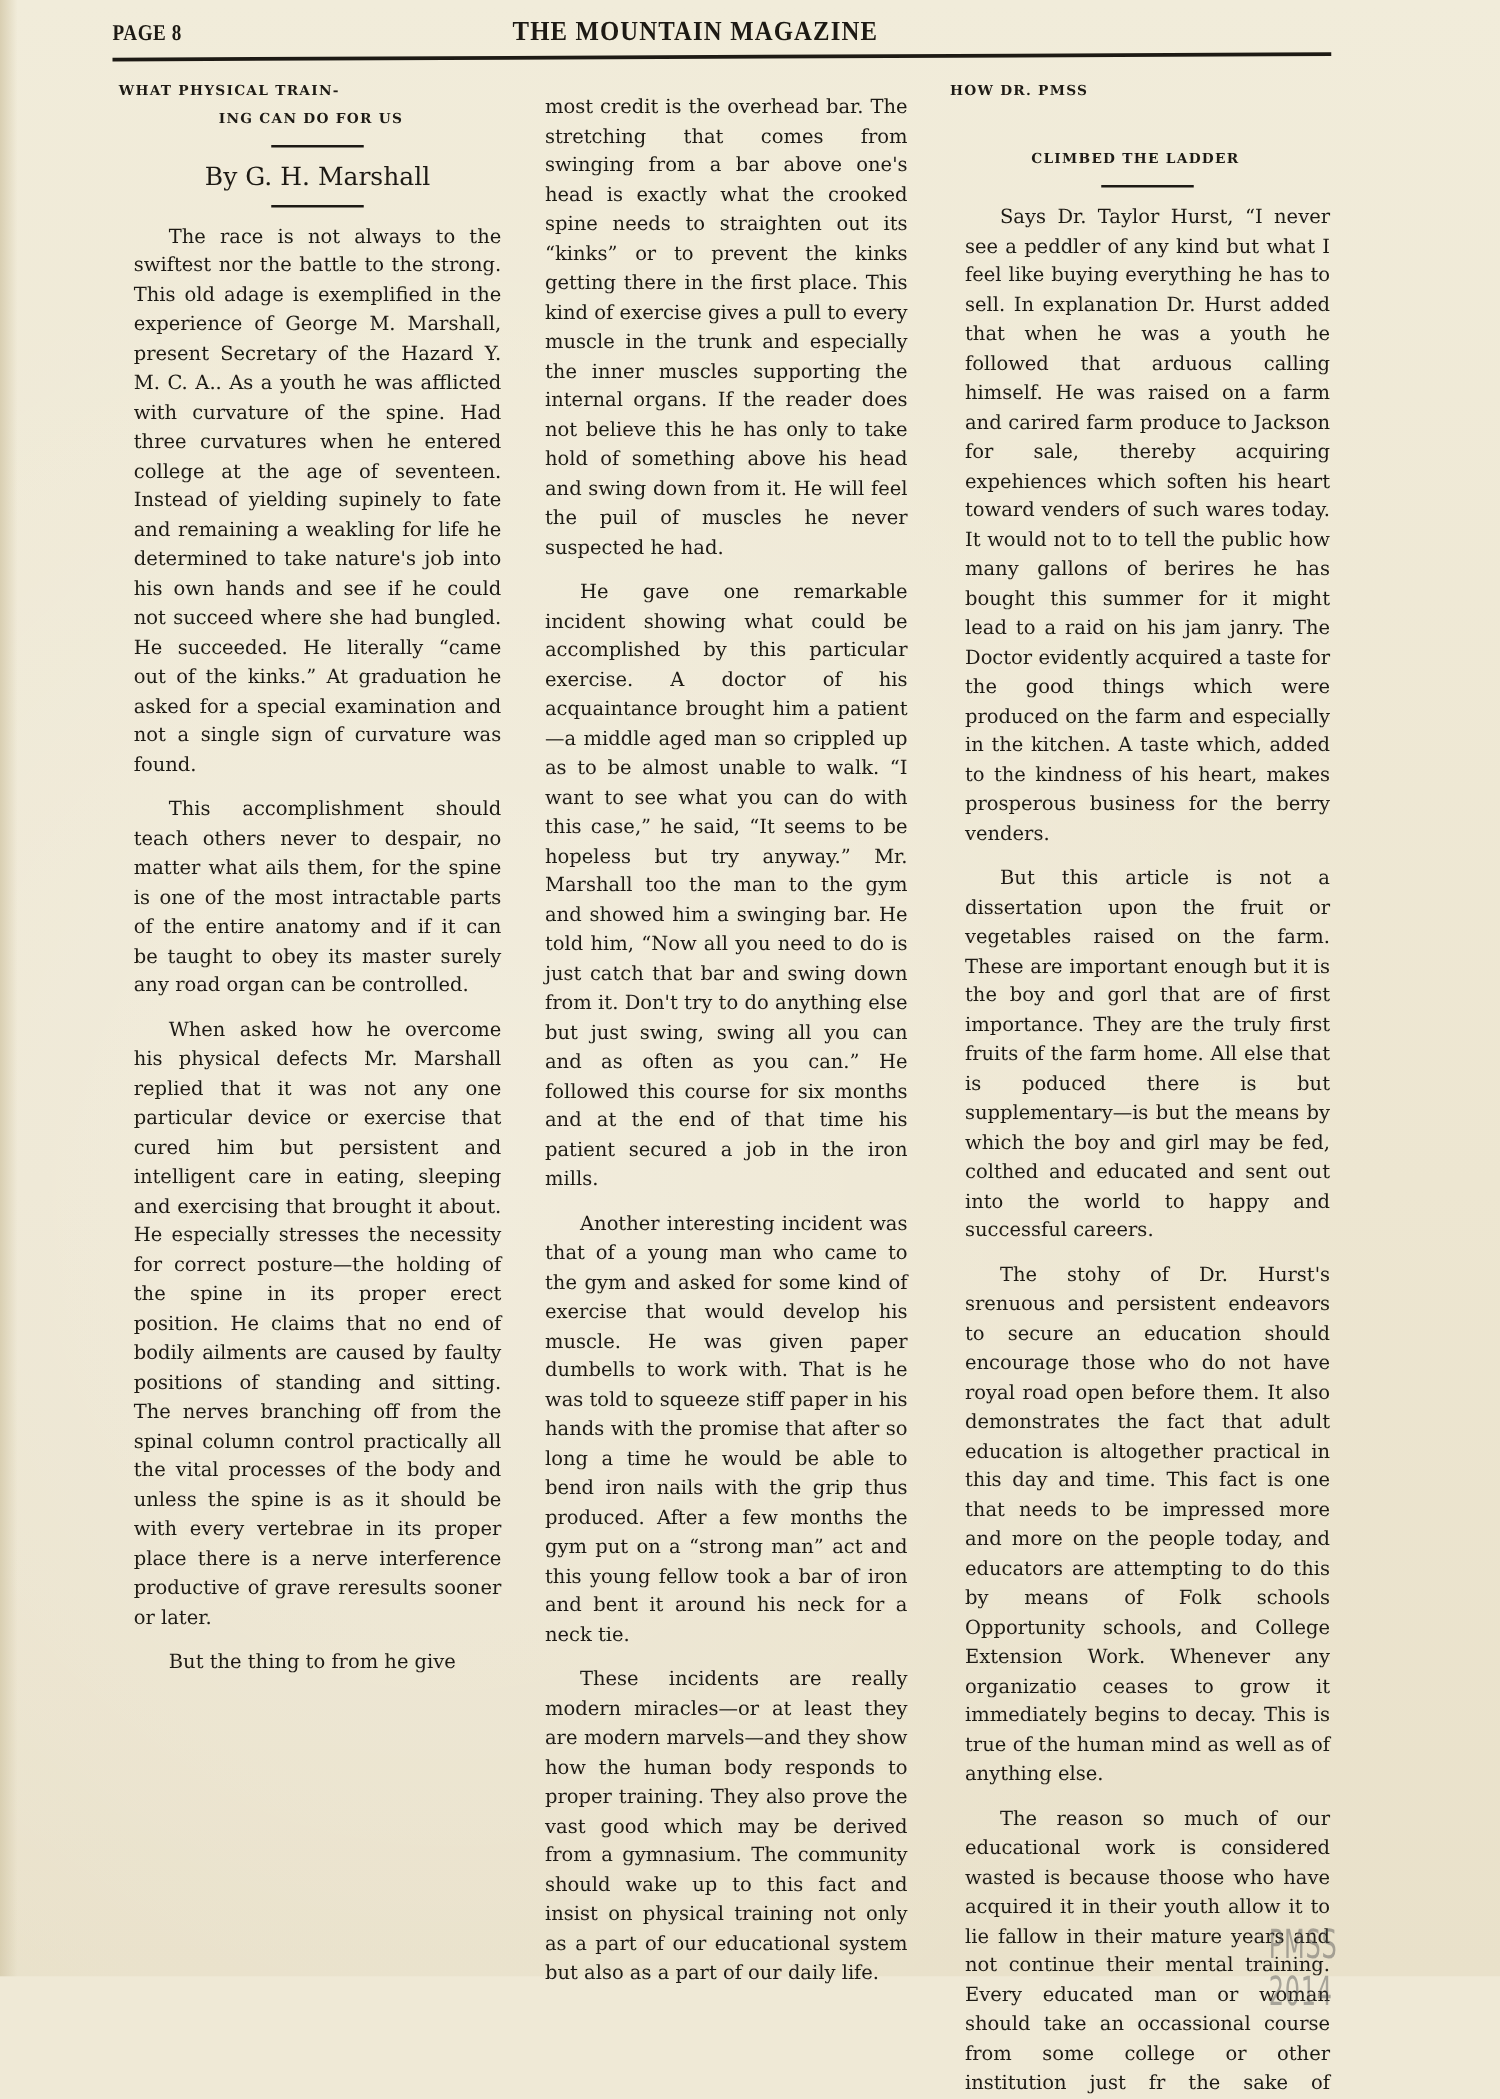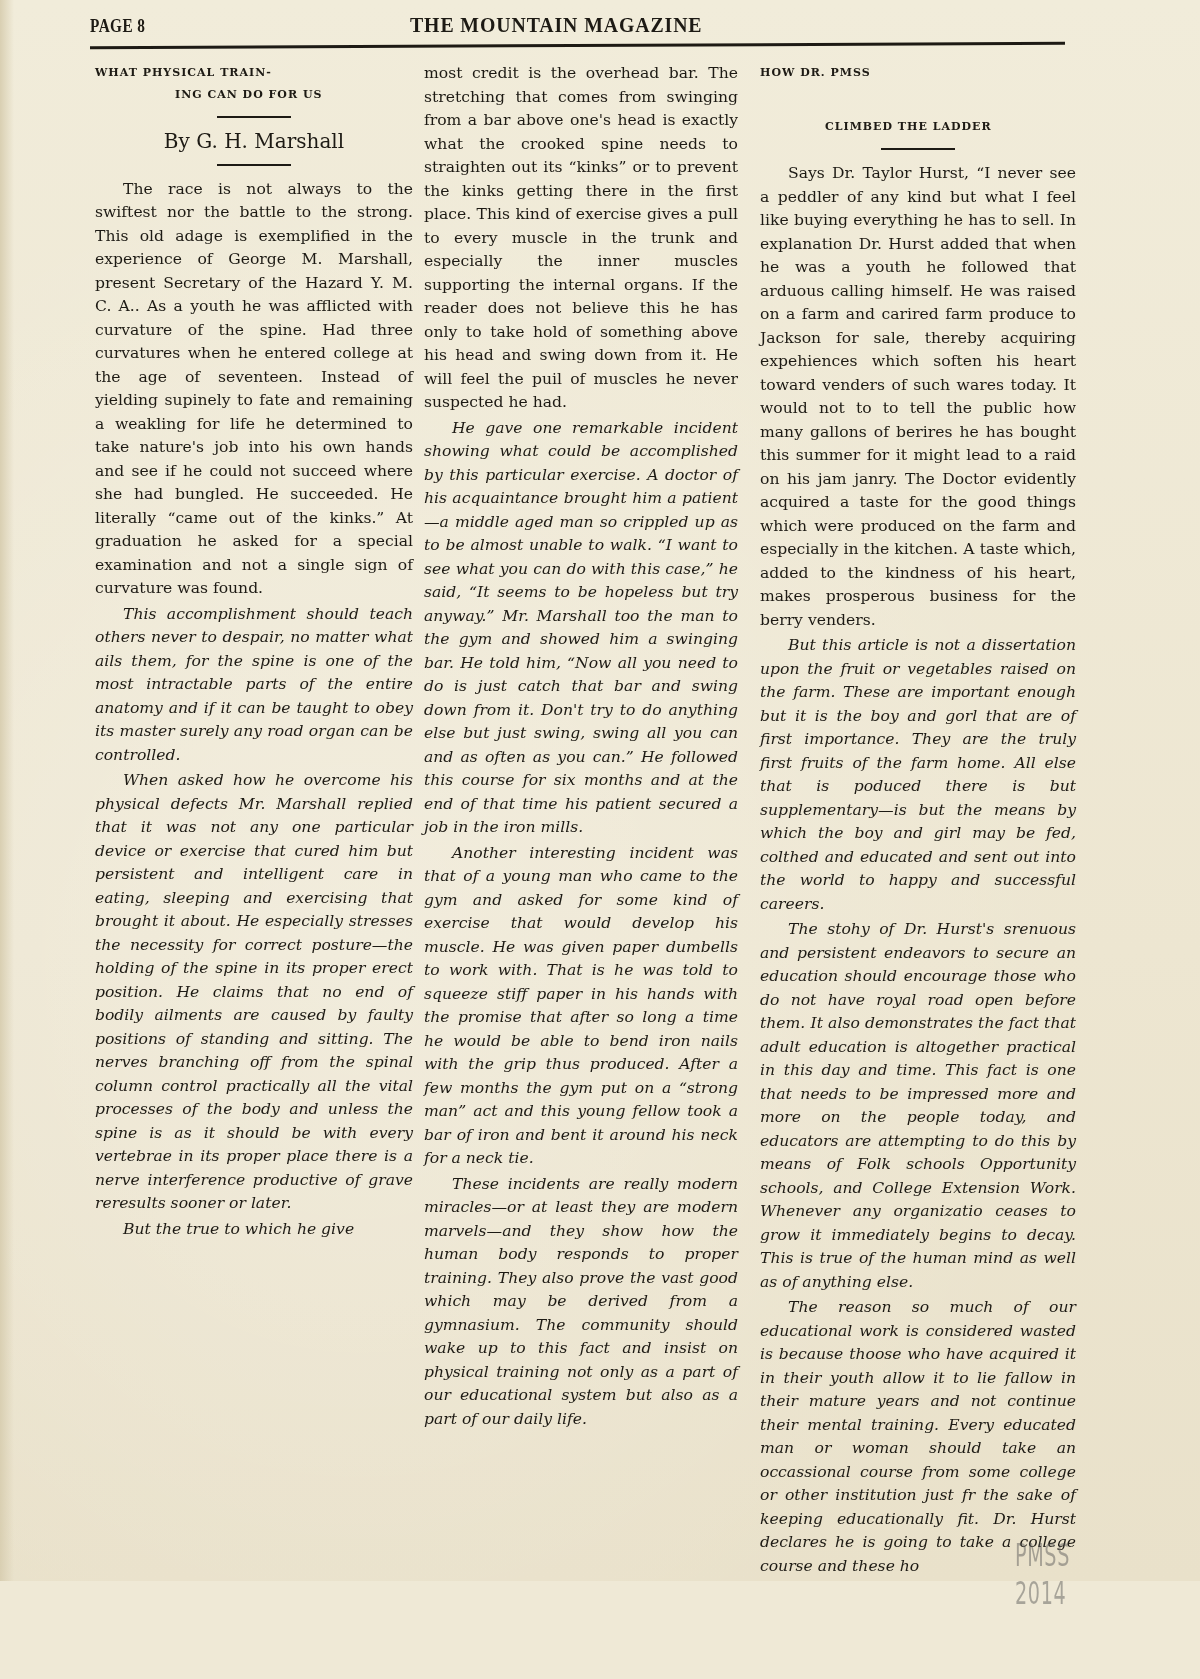--- a/index.html
+++ b/index.html
@@ -35,23 +35,23 @@
     position: absolute; left: 90px; right: 135px; top: 44px; height: 3px;
     background: #1d1a14; transform: rotate(-0.25deg);
   }
   .col {
     position: absolute; top: 62px; font-size: 15.6px; line-height: 23.5px;
     text-align: justify; hyphens: none;
   }
   .col1 { left: 95px; width: 318px; }
   .col2 { left: 424px; width: 314px; }
   .col3 { left: 760px; width: 316px; }
-  .col p { margin: 0; text-indent: 28px; }
+  .col p { margin: 12px; text-indent: 28px; }
   .col p.cont { text-indent: 0; }
-  .col p + p { margin-top: 2px; font-style: italic; }
+  .col p + p { margin-top: 2px; }
   .headline {
     font-weight: bold; font-size: 11px; line-height: 22px; letter-spacing: 1px;
     margin: 0;
   }
   .headline .l2 { display: block; padding-left: 80px; }
   .col3 .headline .l2 { padding-left: 65px; margin-top: 32px; }
   .shortrule { width: 74px; height: 2px; background: #1d1a14; margin: 10px auto 12px; }
   .byline { text-align: center; font-size: 20px; margin: 4px 0 0; }
   .watermark {
     position: absolute; left: 1015px; top: 1536px;
@@ -74,21 +74,21 @@
     <h2 class="headline">
       <span>WHAT PHYSICAL TRAIN-</span>
       <span class="l2">ING CAN DO FOR US</span>
     </h2>
     <div class="shortrule"></div>
     <div class="byline">By G. H. Marshall</div>
     <div class="shortrule"></div>
     <p>The race is not always to the swiftest nor the battle to the strong. This old adage is exemplified in the experience of George M. Marshall, present Secretary of the Hazard Y. M. C. A.. As a youth he was afflicted with curvature of the spine. Had three curvatures when he entered college at the age of seventeen. Instead of yielding supinely to fate and remaining a weakling for life he determined to take nature's job into his own hands and see if he could not succeed where she had bungled. He succeeded. He literally “came out of the kinks.” At graduation he asked for a special examination and not a single sign of curvature was found.</p>
     <p>This accomplishment should teach others never to despair, no matter what ails them, for the spine is one of the most intractable parts of the entire anatomy and if it can be taught to obey its master surely any road organ can be controlled.</p>
     <p>When asked how he overcome his physical defects Mr. Marshall replied that it was not any one particular device or exercise that cured him but persistent and intelligent care in eating, sleeping and exercising that brought it about. He especially stresses the necessity for correct posture—the holding of the spine in its proper erect position. He claims that no end of bodily ailments are caused by faulty positions of standing and sitting. The nerves branching off from the spinal column control practically all the vital processes of the body and unless the spine is as it should be with every vertebrae in its proper place there is a nerve interference productive of grave reresults sooner or later.</p>
-    <p>But the true to which he give</p>
+    <p>But the thing to from he give</p>
   </div>
 
   <div class="col col2">
     <p class="cont">most credit is the overhead bar. The stretching that comes from swinging from a bar above one's head is exactly what the crooked spine needs to straighten out its “kinks” or to prevent the kinks getting there in the first place. This kind of exercise gives a pull to every muscle in the trunk and especially the inner muscles supporting the internal organs. If the reader does not believe this he has only to take hold of something above his head and swing down from it. He will feel the puil of muscles he never suspected he had.</p>
     <p>He gave one remarkable incident showing what could be accomplished by this particular exercise. A doctor of his acquaintance brought him a patient—a middle aged man so crippled up as to be almost unable to walk. “I want to see what you can do with this case,” he said, “It seems to be hopeless but try anyway.” Mr. Marshall too the man to the gym and showed him a swinging bar. He told him, “Now all you need to do is just catch that bar and swing down from it. Don't try to do anything else but just swing, swing all you can and as often as you can.” He followed this course for six months and at the end of that time his patient secured a job in the iron mills.</p>
     <p>Another interesting incident was that of a young man who came to the gym and asked for some kind of exercise that would develop his muscle. He was given paper dumbells to work with. That is he was told to squeeze stiff paper in his hands with the promise that after so long a time he would be able to bend iron nails with the grip thus produced. After a few months the gym put on a “strong man” act and this young fellow took a bar of iron and bent it around his neck for a neck tie.</p>
     <p>These incidents are really modern miracles—or at least they are modern marvels—and they show how the human body responds to proper training. They also prove the vast good which may be derived from a gymnasium. The community should wake up to this fact and insist on physical training not only as a part of our educational system but also as a part of our daily life.</p>
   </div>
 
   <div class="col col3">

